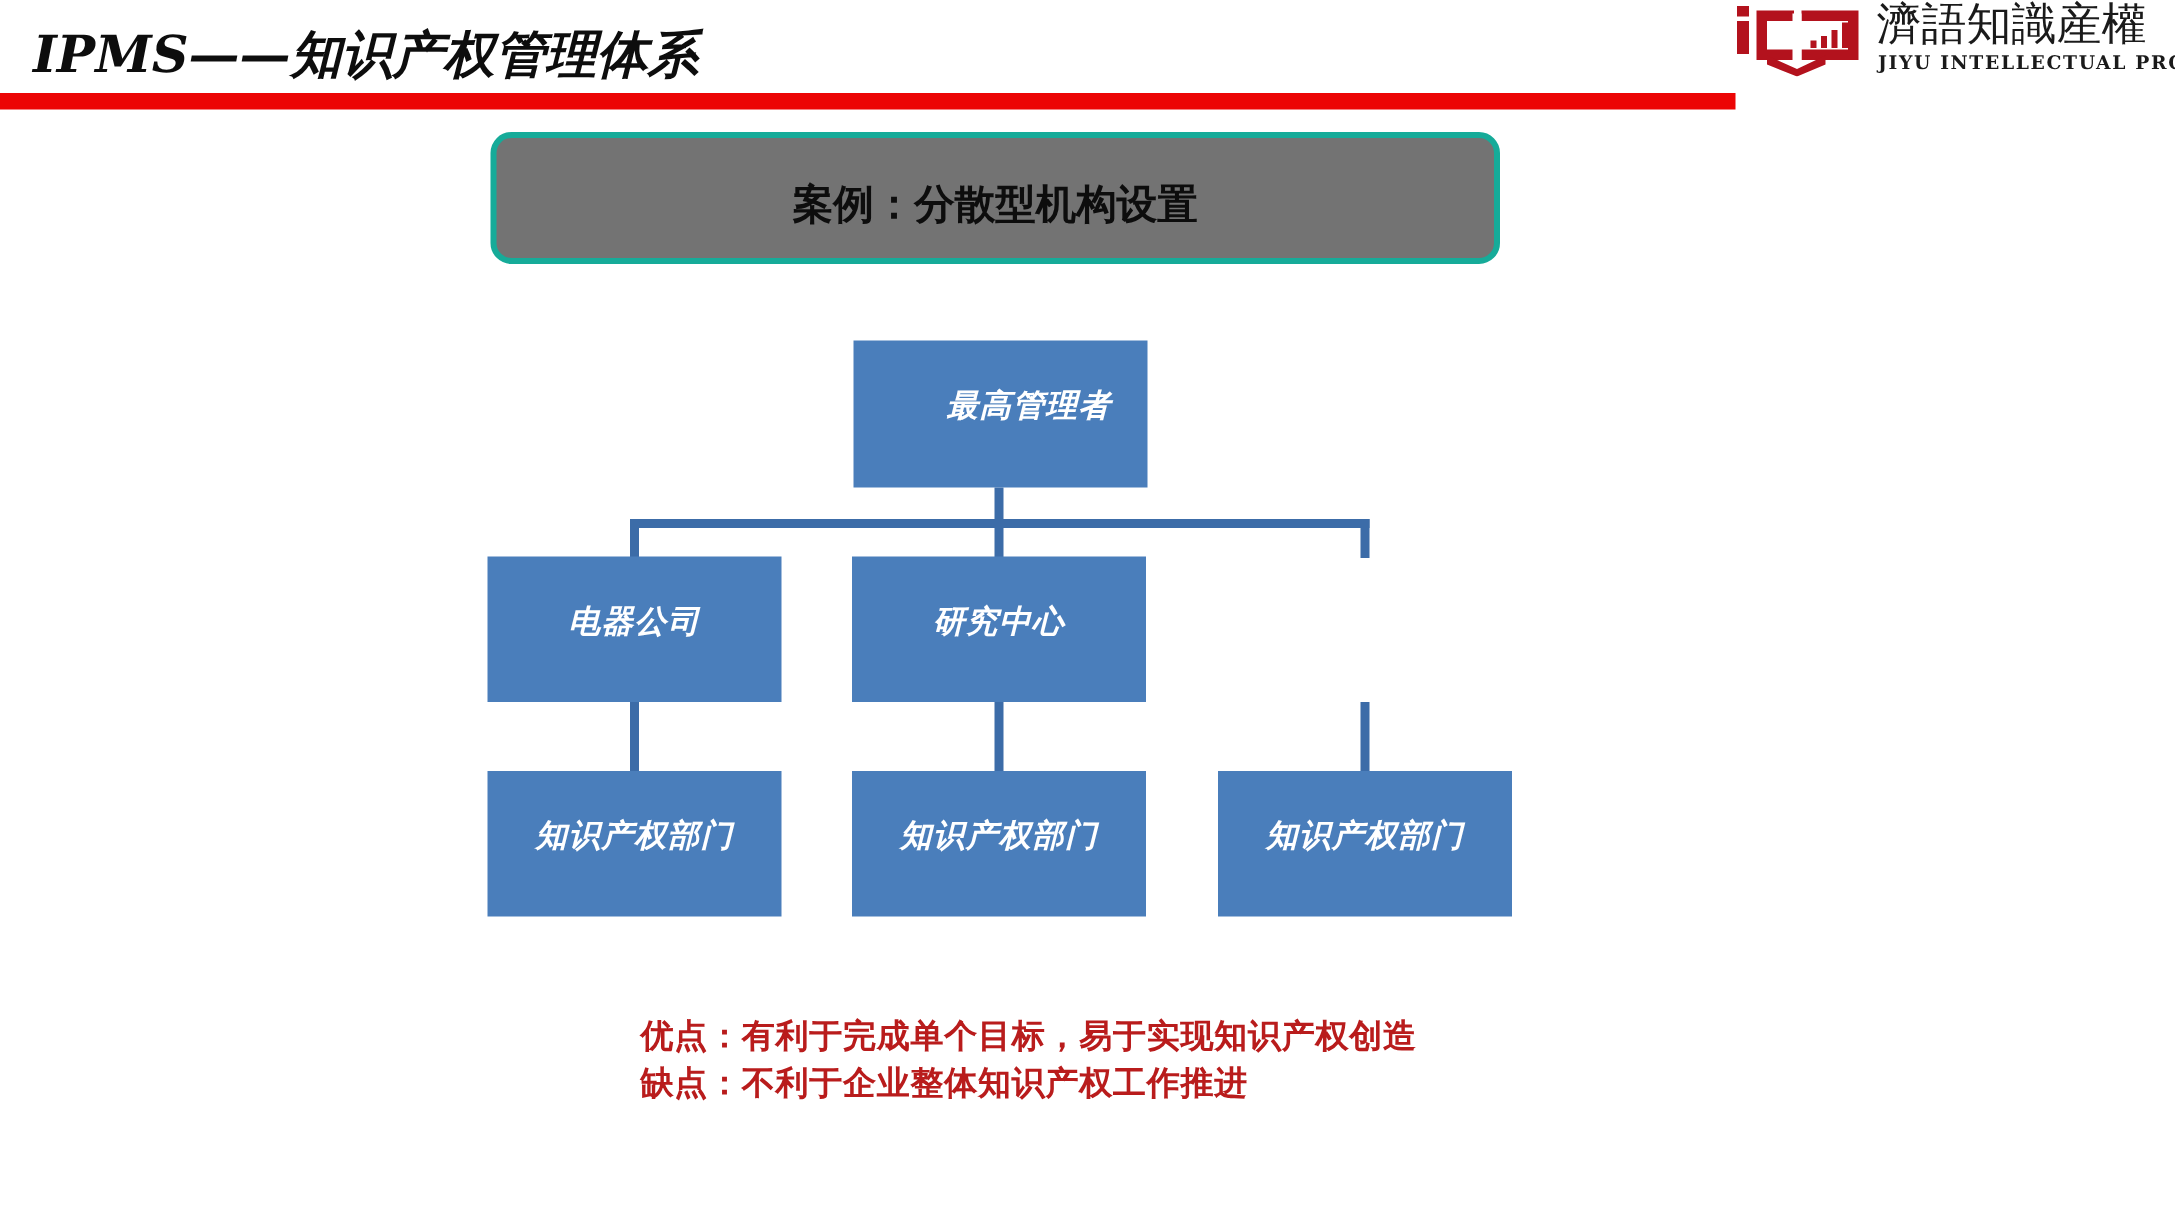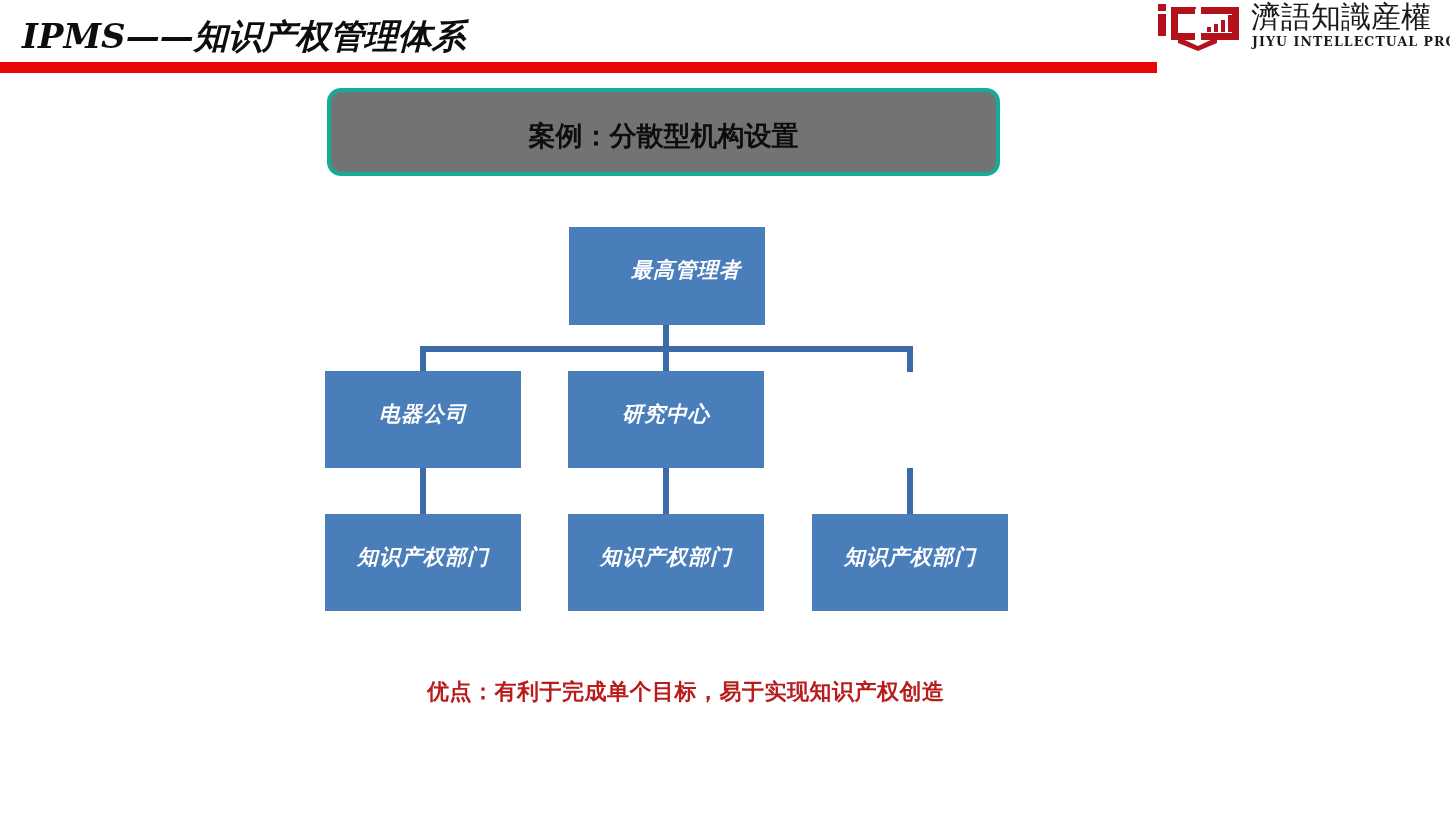--- a/index.html
+++ b/index.html
@@ -236,13 +236,14 @@
   <div class="node l3b">
     <span class="label">知识产权部门</span>
   </div>
   <div class="node l3c">
     <span class="label">知识产权部门</span>
   </div>
 </div>
 
 <div id="notes">
   <div>优点：有利于完成单个目标，易于实现知识产权创造</div>
+  <div>缺点：不利于企业整体知识产权工作推进</div>
 </div>
 
 </body></html>

